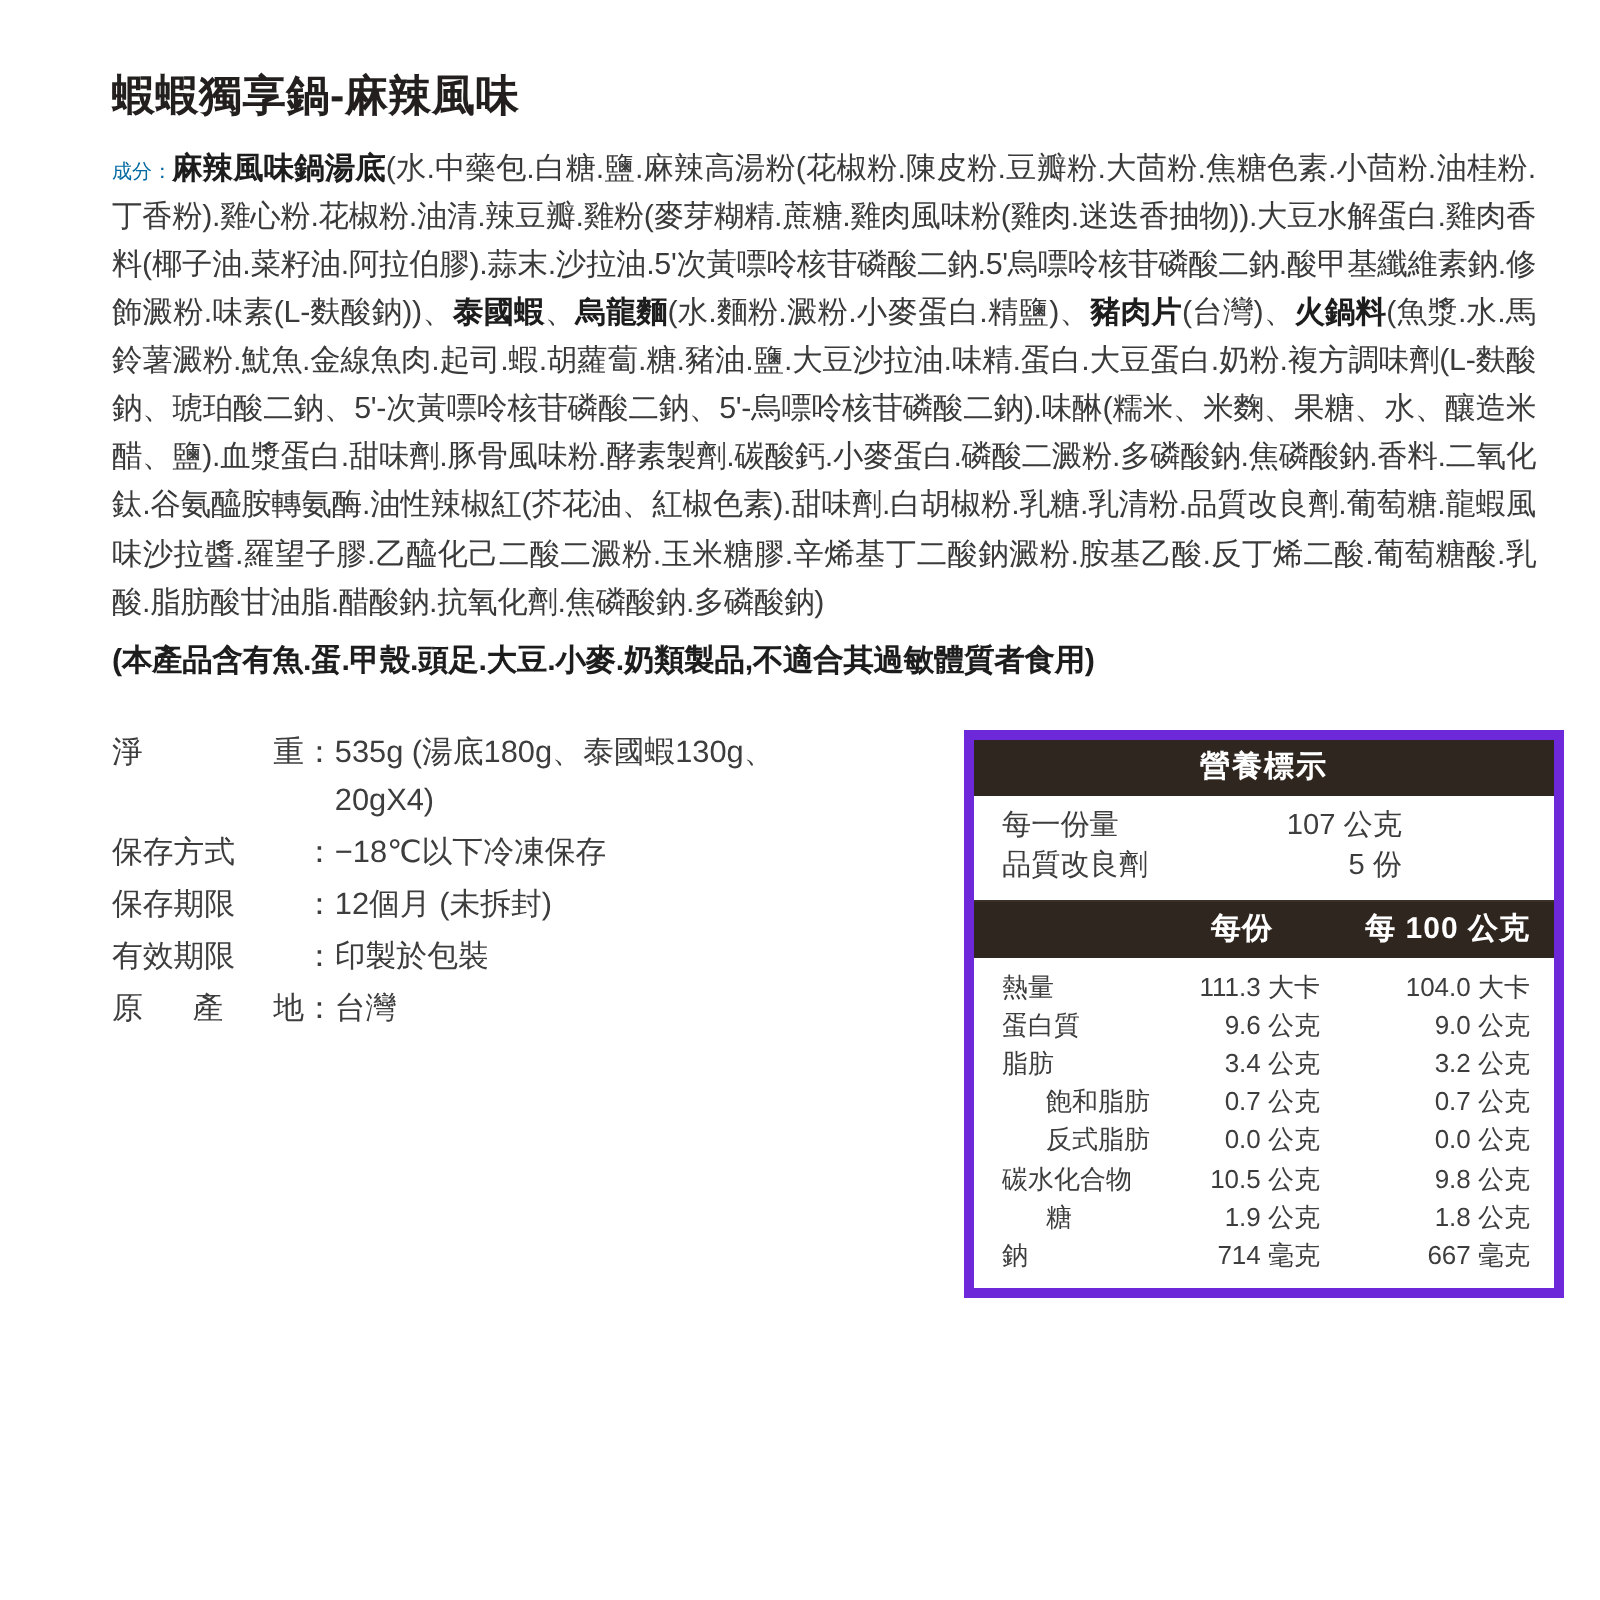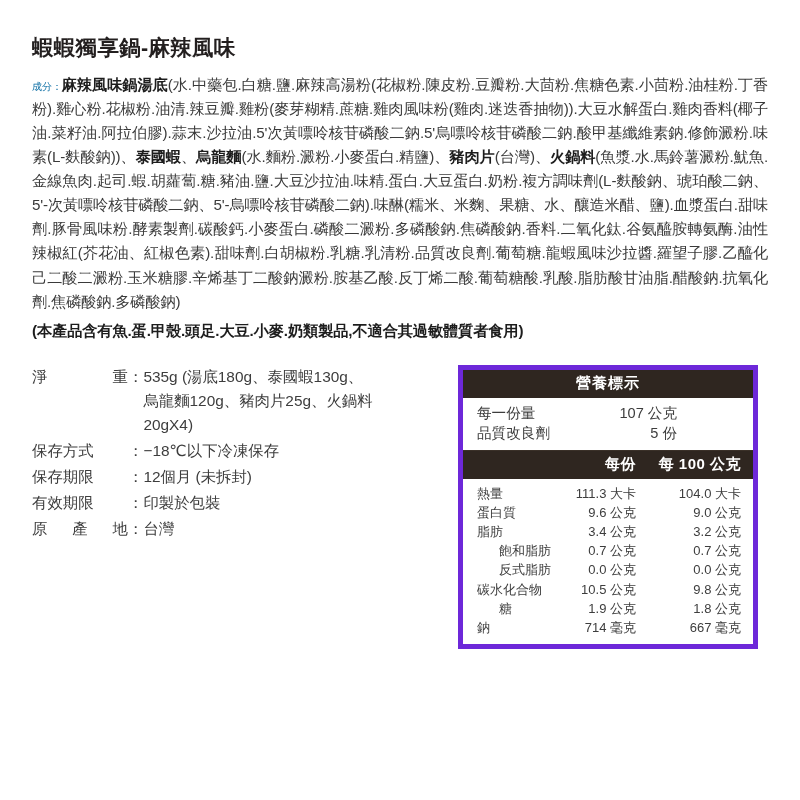--- a/index.html
+++ b/index.html
@@ -13,21 +13,21 @@
     height: 800px;
     font-family: "Liberation Sans", "DejaVu Sans", sans-serif;
     color: #2c2c2c;
     overflow: hidden;
   }
   .page {
     position: relative;
     width: 800px;
     height: 800px;
     box-sizing: border-box;
-    padding: 36px 32px 0 32px;
+    padding: 36px 32px 0 56px;
   }
 
   
   .product-title {
     font-size: 21.5px;
     font-weight: bold;
     letter-spacing: 0.3px;
     color: #231f1f;
     margin: 0 0 11px 0;
     line-height: 1.2;
@@ -134,21 +134,21 @@
   .nutri-colhead {
     background: #2f2620;
     color: #ffffff;
     font-size: 15px;
     font-weight: bold;
     display: flex;
     padding: 4px 6px 5px 6px;
     letter-spacing: 0.5px;
   }
   .nutri-colhead .ch-spacer { flex: 1 1 auto; }
-  .nutri-colhead .ch-a { flex: 0 0 78px; text-align: right; }
+  .nutri-colhead .ch-a { flex: 0 0 78px; text-align: center; }
   .nutri-colhead .ch-b { flex: 0 0 105px; text-align: right; padding-right: 6px; }
 
   .nutri-body {
     padding: 5px 0 7px 0;
   }
   .nrow {
     display: flex;
     font-size: 13px;
     color: #3d3d3d;
     line-height: 1.47;
@@ -175,21 +175,20 @@
     <div class="info-block">
 
       <div class="info-row">
         <div class="info-key spread">
           <span>淨</span>
           <span>重</span>
         </div>
         <div class="info-colon">：</div>
         <div class="info-val">
           <span class="cont">535g (湯底180g、泰國蝦130g、</span>
-          <span class="cont">烏龍麵120g、豬肉片25g、火鍋料</span>
           <span class="cont">20gX4)</span>
         </div>
       </div>
 
       <div class="info-row">
         <div class="info-key">保存方式</div>
         <div class="info-colon">：</div>
         <div class="info-val">−18℃以下冷凍保存</div>
       </div>
 

